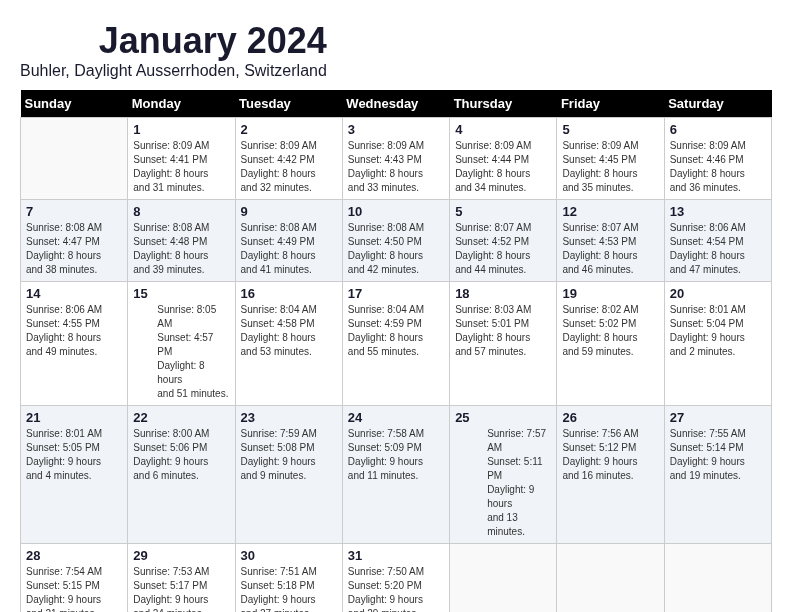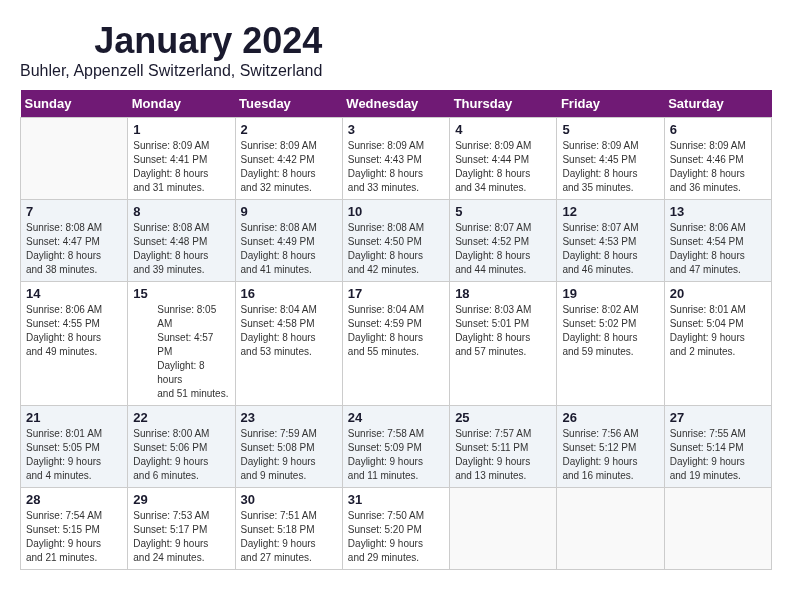--- a/index.html
+++ b/index.html
@@ -46,21 +46,21 @@
       font-size: 16px;
       color: #1a1a2e;
       font-weight: normal;
     }
     .calendar-table {
       width: 100%;
       border-collapse: collapse;
       font-size: 11px;
     }
     .calendar-table th {
-      background-color: #701a75;
+      background-color: #000000;
       color: white;
       padding: 6px 4px;
       text-align: left;
       font-size: 13px;
       font-weight: bold;
     }
     .calendar-table td {
       border: 1px solid #ccc;
       vertical-align: top;
       padding: 4px 5px;
@@ -89,21 +89,21 @@
     .empty-cell {
       background-color: #f9f9f9 !important;
     }
   </style>
 </head>
 <body>
 
 <div class="header-area">
   <div class="title-area">
     <div class="month-title">January 2024</div>
-    <div class="location-title">Buhler, Appenzell Switzerland, Switzerland</div>
+    <div class="location-title">Buhler, Daylight Ausserrhoden, Switzerland</div>
   </div>
 </div>
 
 <table class="calendar-table">
   <thead>
     <tr>
     <th>Sunday</th>
         <th>Monday</th>
         <th>Tuesday</th>
         <th>Wednesday</th>
@@ -284,21 +284,21 @@
         </td>
         <td>
           <span class="day-number">24</span>
           <div class="day-info" style="white-space: pre-line;">Sunrise: 7:58 AM
 Sunset: 5:09 PM
 Daylight: 9 hours
 and 11 minutes.</div>
         </td>
         <td>
           <span class="day-number">25</span>
-          <div class="day-info" style="white-space: pre-line;">Sunrise: 7:57 AM
+          <div class="day-info" style="white-space: pre-line; margin-left: 32px;">Sunrise: 7:57 AM
 Sunset: 5:11 PM
 Daylight: 9 hours
 and 13 minutes.</div>
         </td>
         <td>
           <span class="day-number">26</span>
           <div class="day-info" style="white-space: pre-line;">Sunrise: 7:56 AM
 Sunset: 5:12 PM
 Daylight: 9 hours
 and 16 minutes.</div>

